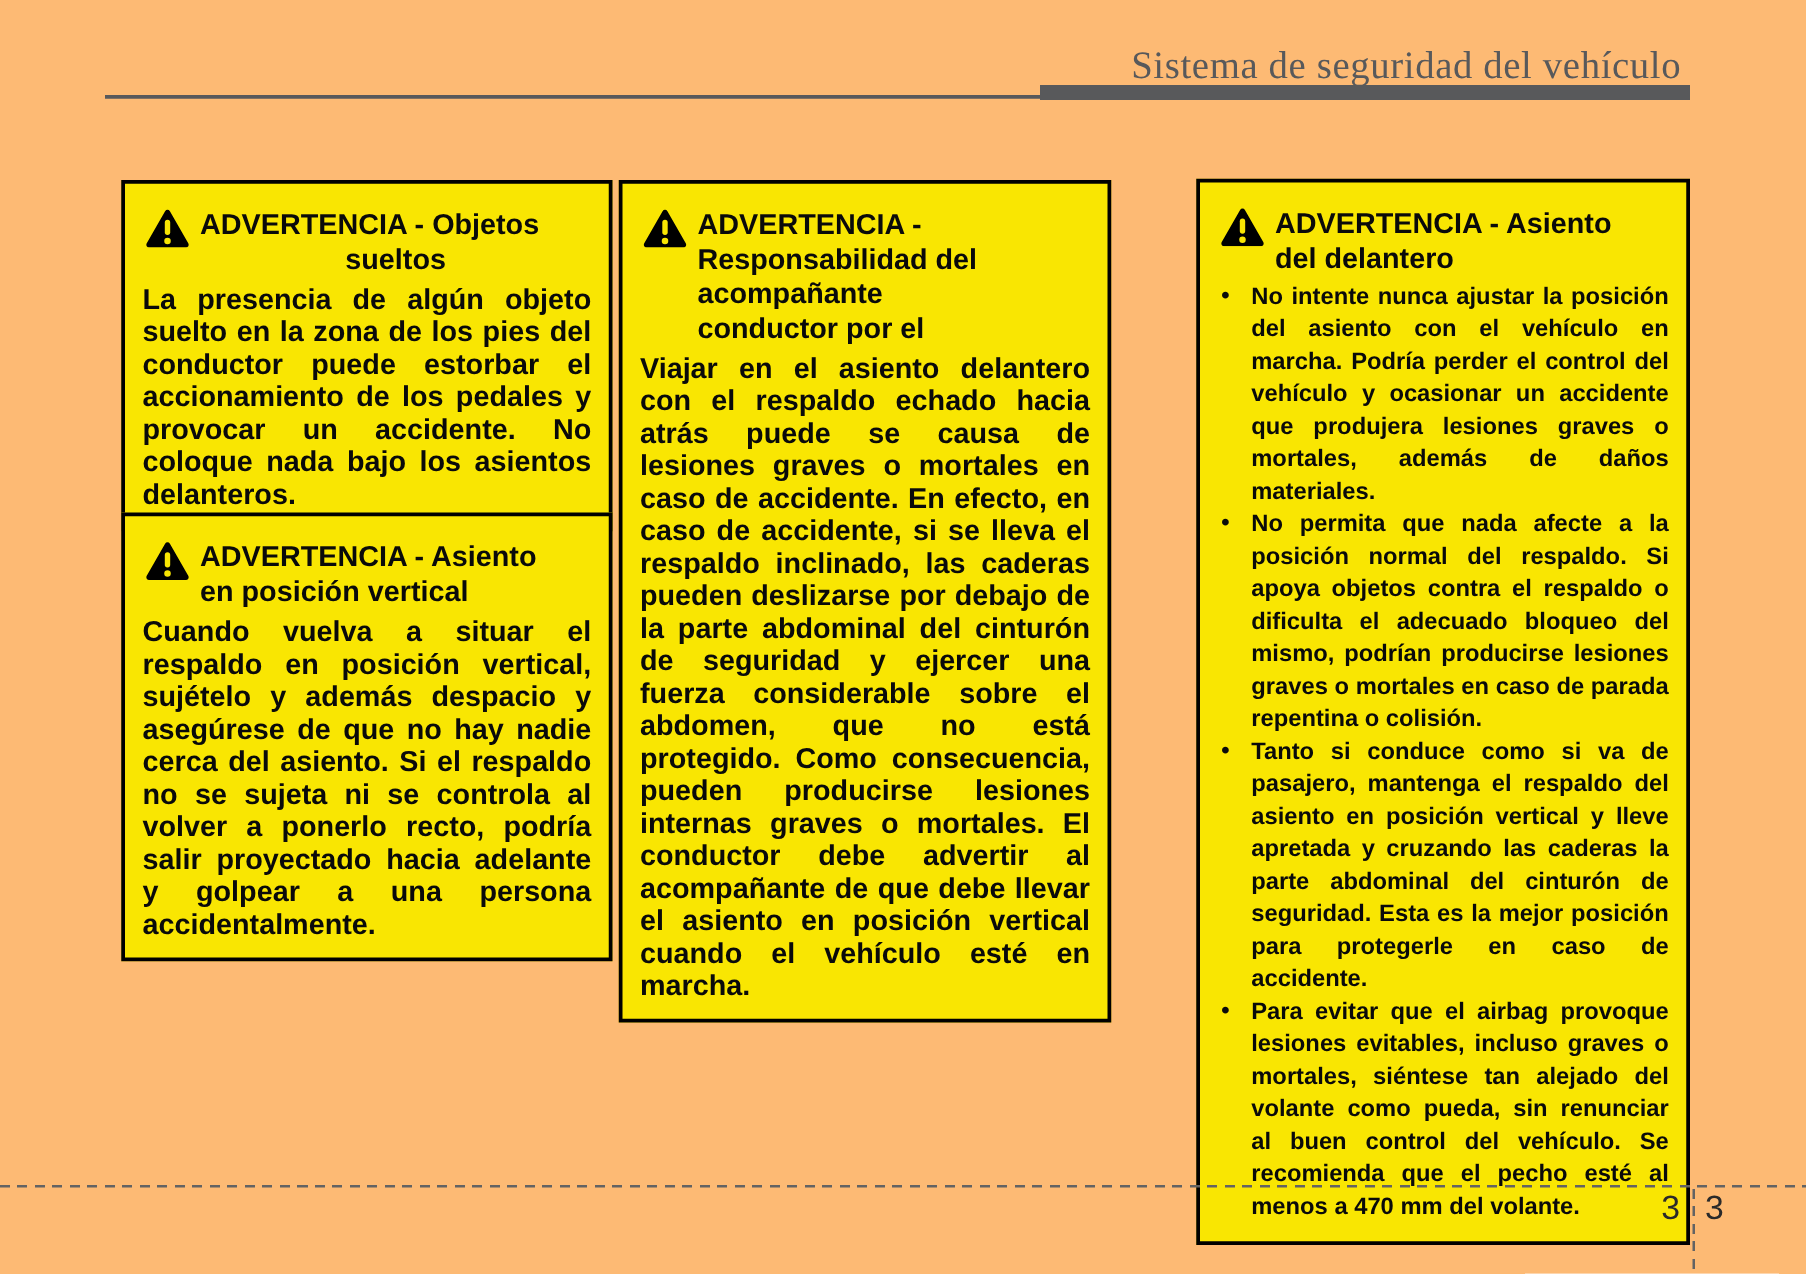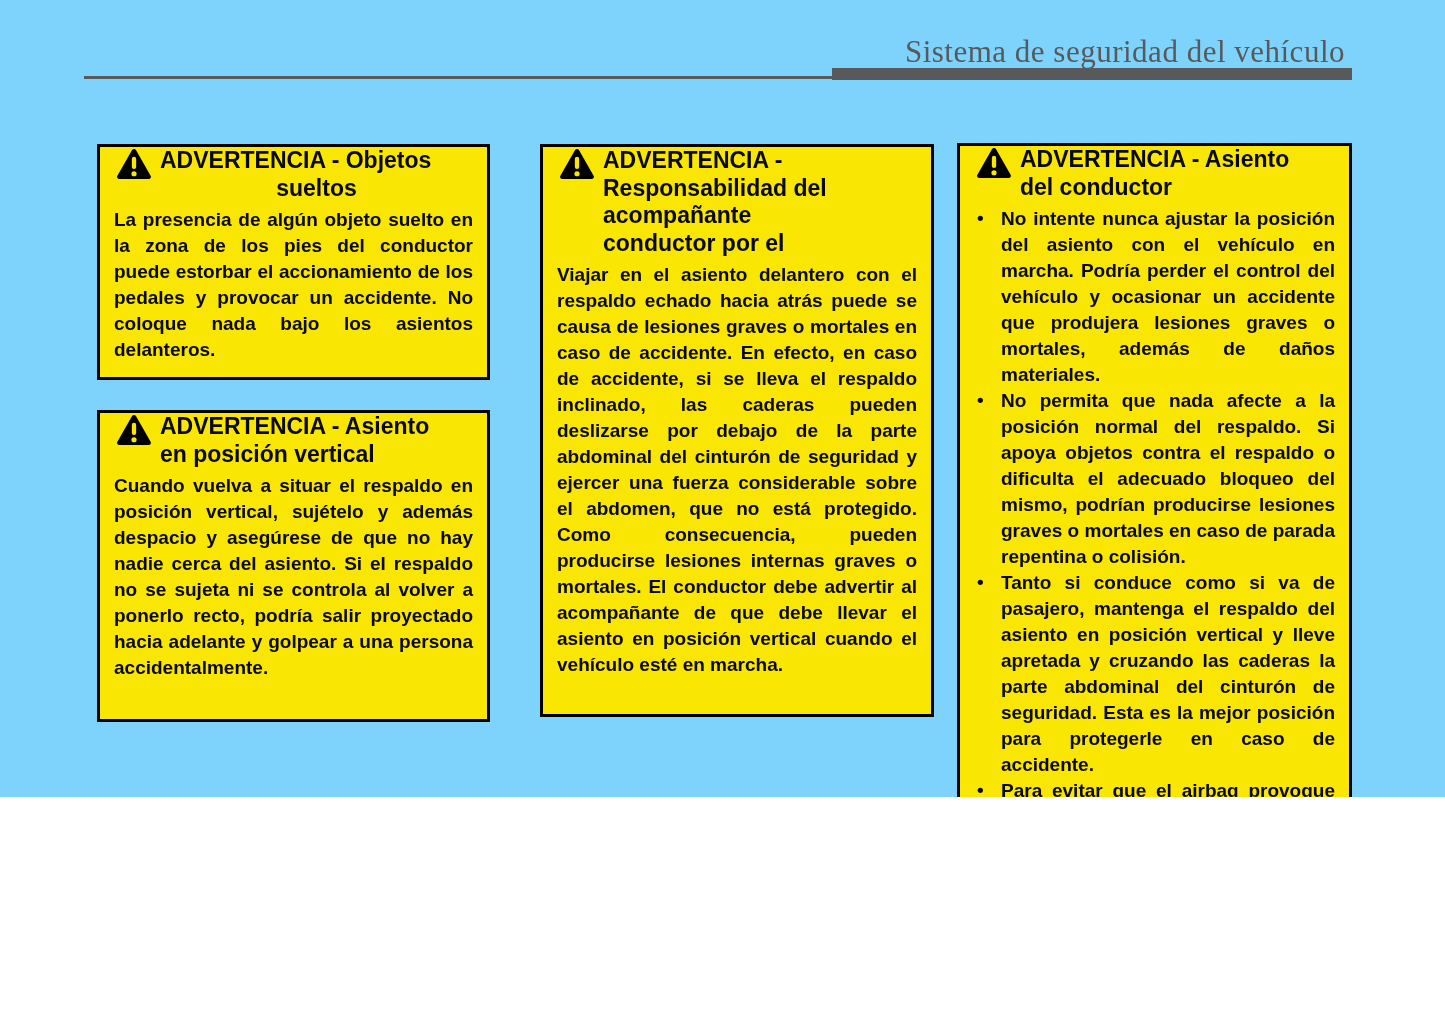--- a/index.html
+++ b/index.html
@@ -6,22 +6,22 @@
     --yellow:#f9e602;
     --ink:#0a0a0a;
     --hdr-gray:#58595b;
     --dash-gray:#636363;
   }
   *{margin:0;padding:0;box-sizing:border-box;}
   html,body{background:#ffffff;}
   body{font-family:"Liberation Sans","DejaVu Sans",sans-serif;}
   .page{
     position:relative;
-    width:1445px;height:797px;
-    background:#7dd3fc;
+    width:1445px;height:1019px;
+    background:#fdba74;
     overflow:hidden;
     text-decoration:underline;
   }
 
   
   .header-title{
     position:absolute;top:34px;right:100px;
     font-family:"Liberation Serif","DejaVu Serif",serif;
     font-size:31px;color:var(--hdr-gray);
     letter-spacing:0.5px;white-space:nowrap;
@@ -33,44 +33,44 @@
   .header-bar{
     position:absolute;left:832px;top:68px;width:520px;height:12px;
     background:var(--hdr-gray);
   }
 
   
   .warn-box{
     position:absolute;
     background:var(--yellow);
     border:3px solid #000;
-    padding:0 14px 14px 14px;
+    padding:19px 14px 14px 14px;
     color:var(--ink);
     font-weight:700;
   }
   .box1{left:97px;top:144px;width:393px;min-height:236px;}
   .box2{left:97px;top:410px;width:393px;min-height:312px;}
-  .box3{left:540px;top:144px;width:394px;min-height:573px;}
+  .box3{left:495px;top:144px;width:394px;min-height:573px;}
   .box4{left:957px;top:143px;width:395px;min-height:794px;}
 
   .warn-title{
     position:relative;
     padding-left:46px;
     font-size:23px;line-height:27.5px;
     margin-bottom:5px;
   }
   .warn-icon{position:absolute;left:2px;top:1px;width:36px;height:31px;display:block;}
   .warn-icon svg{display:block;width:36px;height:31px;}
   .warn-icon .tri{fill:#000;}
   .warn-icon .yel{fill:var(--yellow);}
   .tl{white-space:nowrap;}
   .tl.right{text-align:center;white-space:normal;}
 
   .warn-body{
-    font-size:19px;line-height:26px;
+    font-size:23px;line-height:26px;
     text-align:justify;
   }
   .bullet{
     position:relative;
     padding-left:27px;
     font-size:19px;line-height:26px;
     text-align:justify;
   }
   .bmark{position:absolute;left:3px;top:-1px;}
 
@@ -149,21 +149,21 @@
   <section class="warn-box box4">
     <div class="warn-title">
       <span class="warn-icon">
         <svg viewBox="0 0 64 56" aria-hidden="true">
           <path class="tri" d="M28.5 3.5 a4.2 4.2 0 0 1 7 0 L62 50 a4 4 0 0 1 -3.5 6 H5.5 a4 4 0 0 1 -3.5 -6 Z"></path>
           <rect class="yel" x="28.1" y="16" width="7.8" height="22" rx="3.9"></rect>
           <circle class="yel" cx="32" cy="46.5" r="4.7"></circle>
         </svg>
       </span>
       <div class="tl">ADVERTENCIA - Asiento</div>
-      <div class="tl">del conductor</div>
+      <div class="tl">del delantero</div>
     </div>
     <div class="bullet">
       <span class="bmark">•</span>
       <span class="btext">No intente nunca ajustar la posición del asiento con el vehículo en marcha. Podría perder el control del vehículo y ocasionar un accidente que produjera lesiones graves o mortales, además de daños materiales.</span>
     </div>
     <div class="bullet">
       <span class="bmark">•</span>
       <span class="btext">No permita que nada afecte a la posición normal del respaldo. Si apoya objetos contra el respaldo o dificulta el adecuado bloqueo del mismo, podrían producirse lesiones graves o mortales en caso de parada repentina o colisión.</span>
     </div>
     <div class="bullet">

